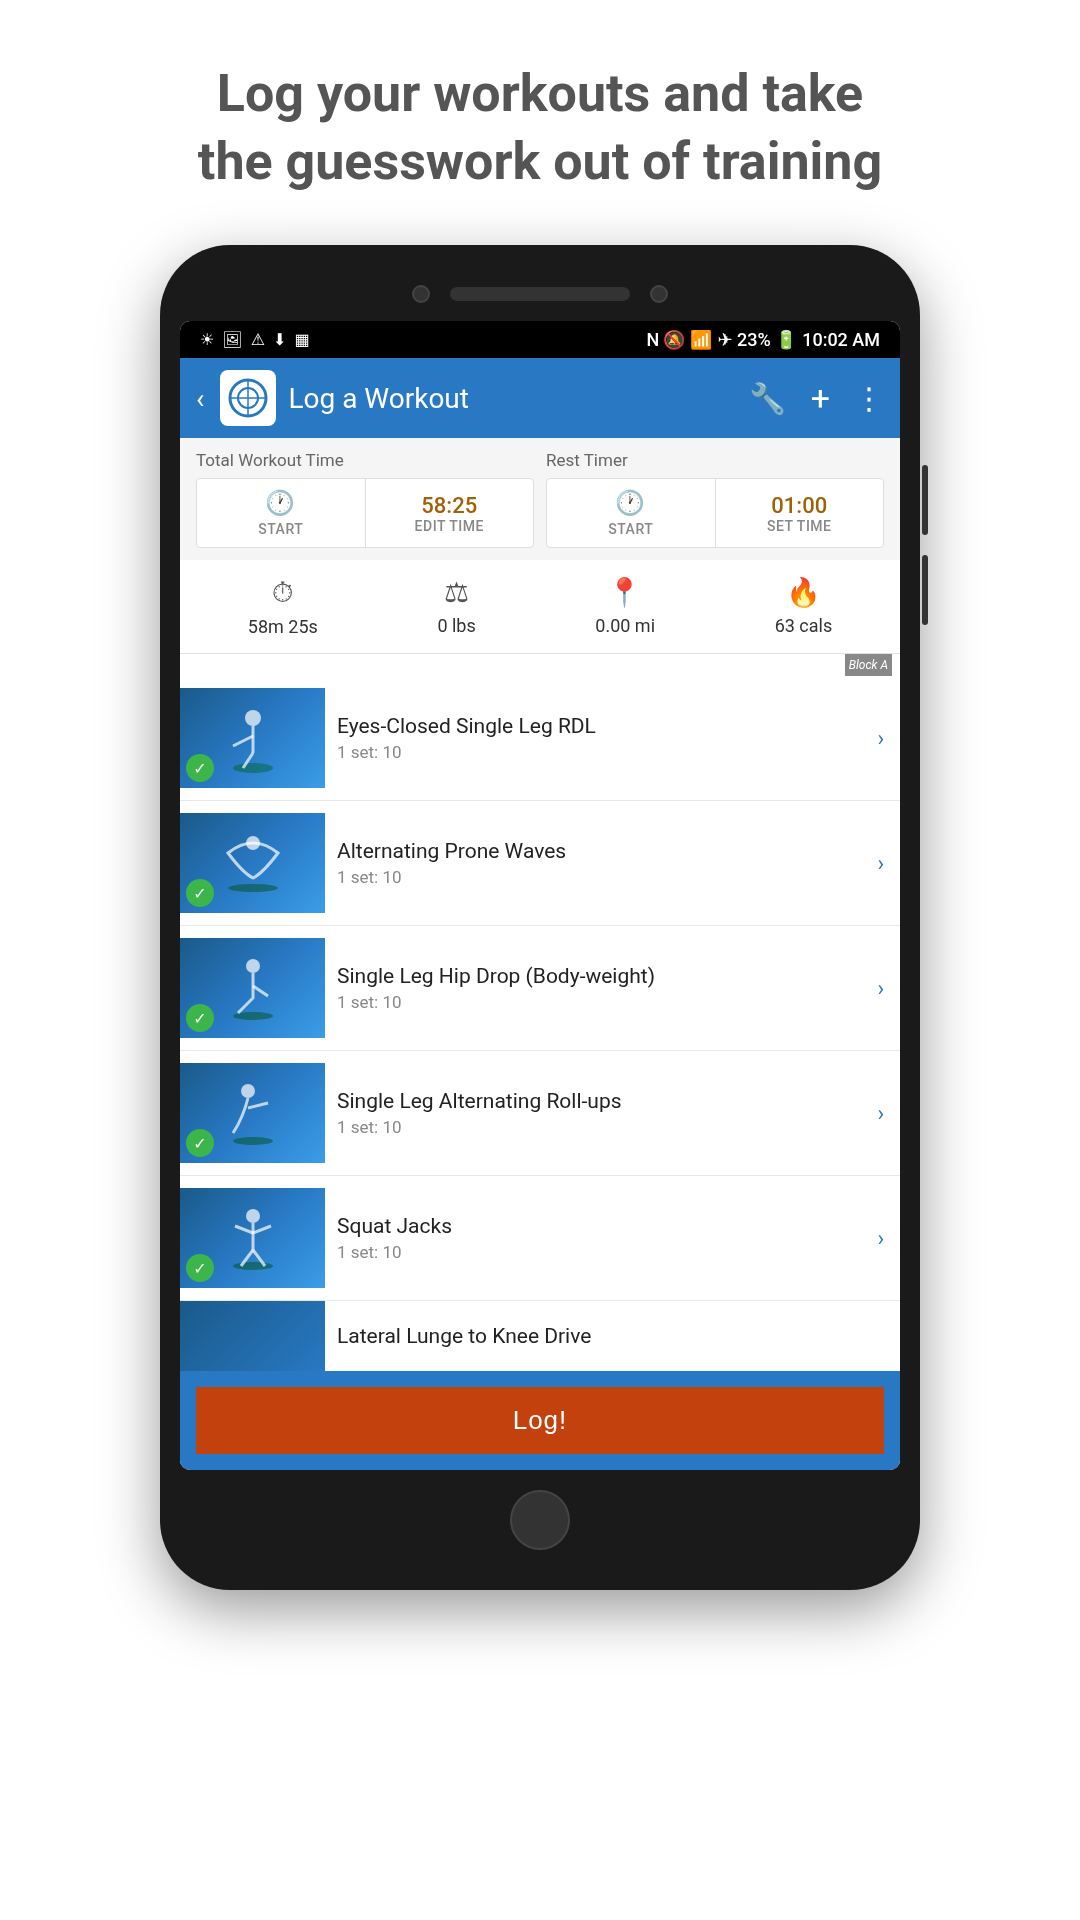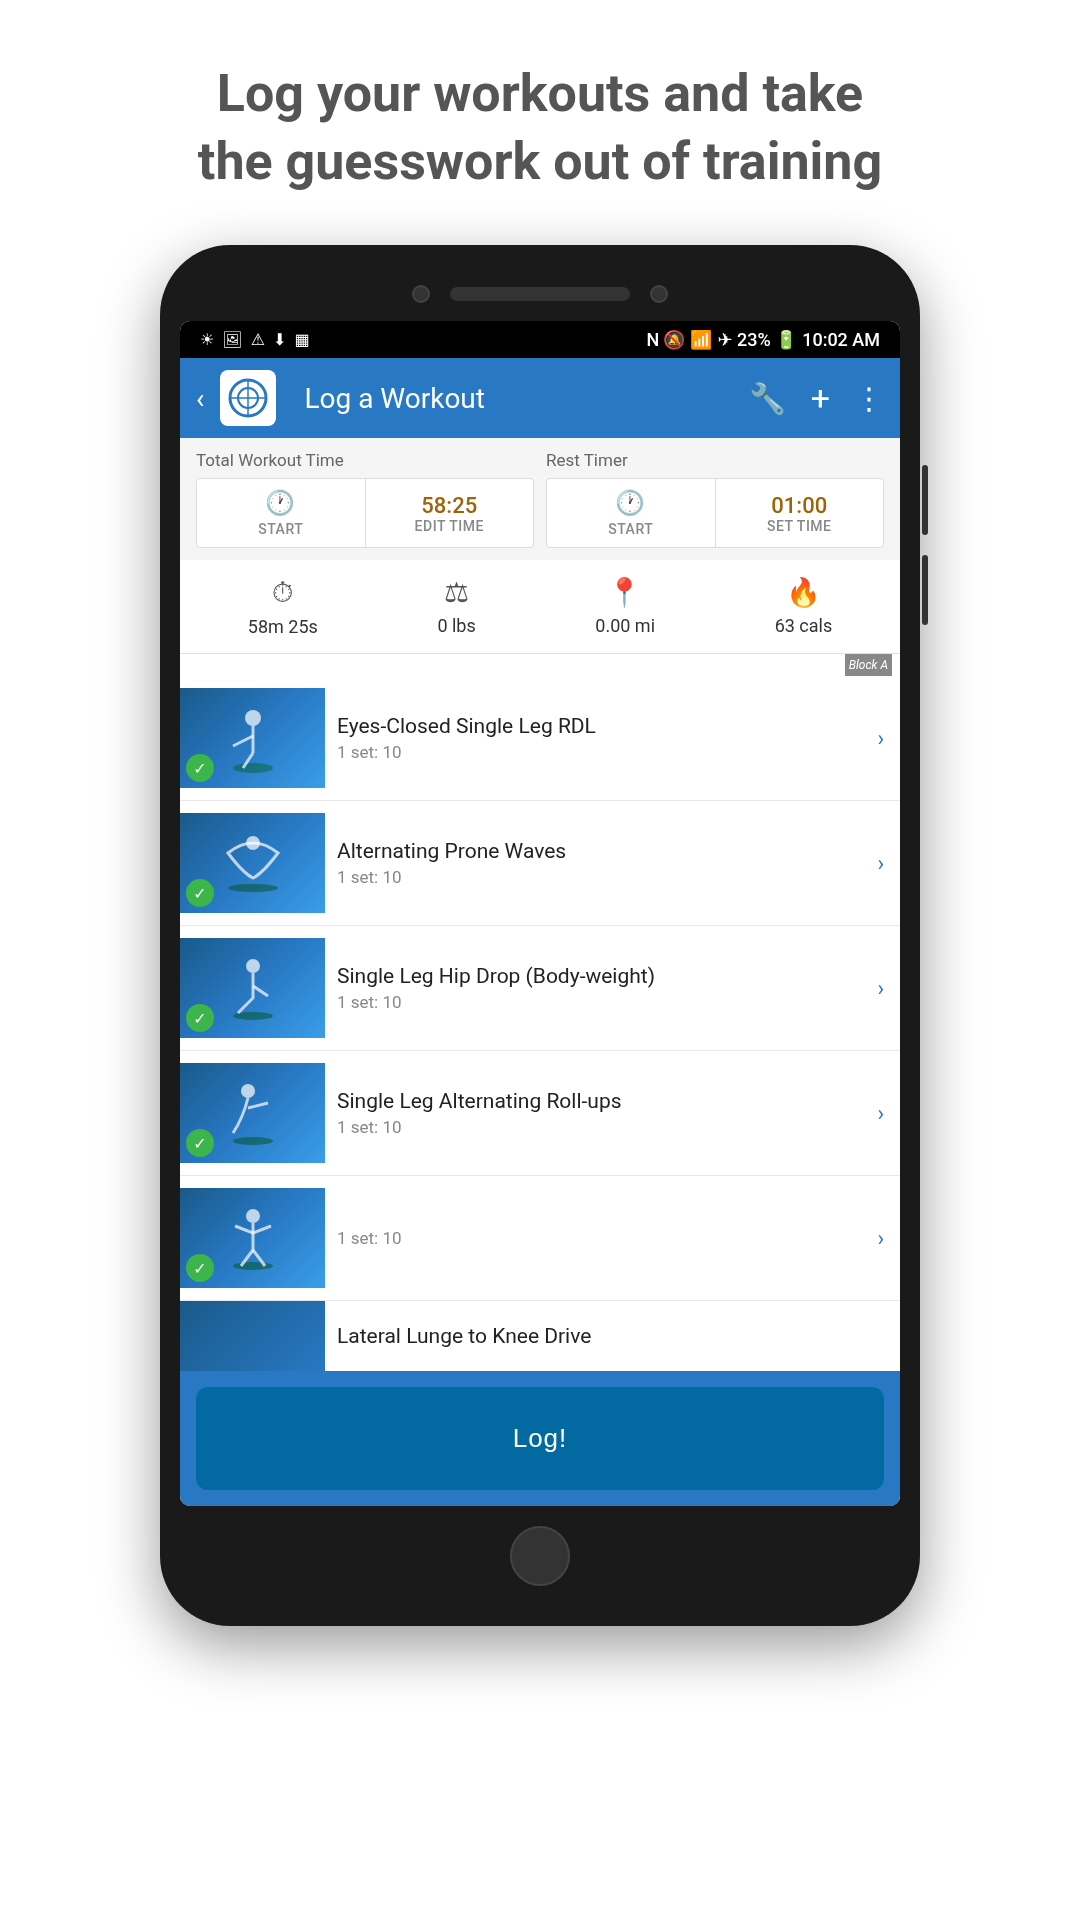--- a/index.html
+++ b/index.html
@@ -110,21 +110,20 @@
       font-size: 22px;
       color: #2878c3;
       font-weight: bold;
     }
 
     .header-title {
       color: #ffffff;
       font-size: 28px;
       font-weight: 400;
       flex: 1;
-      margin-left: 16px;
     }
 
     .header-icons {
       display: flex;
       gap: 24px;
       align-items: center;
     }
 
     .header-icon {
       color: #ffffff;
@@ -303,25 +302,25 @@
       font-size: 22px;
     }
 
     
     .bottom-bar {
       background: #2878c3;
       padding: 16px;
     }
 
     .log-button {
-      background: #0369a1;
+      background: #c2410c;
       border: none;
-      border-radius: 12px;
+      border-radius: 0;
       width: 100%;
-      padding: 36px;
+      padding: 18px;
       color: #ffffff;
       font-size: 26px;
       font-weight: 500;
       letter-spacing: 1px;
       cursor: pointer;
     }
 
     .phone-bottom {
       padding: 20px 0 10px 0;
       display: flex;
@@ -566,20 +565,21 @@
               <path d="M40,25 L40,52" stroke="rgba(255,255,255,0.7)" stroke-width="3" fill="none"></path>
               <path d="M40,35 L22,28" stroke="rgba(255,255,255,0.7)" stroke-width="3" fill="none"></path>
               <path d="M40,35 L58,28" stroke="rgba(255,255,255,0.7)" stroke-width="3" fill="none"></path>
               <path d="M40,52 L28,68" stroke="rgba(255,255,255,0.7)" stroke-width="3" fill="none"></path>
               <path d="M40,52 L52,68" stroke="rgba(255,255,255,0.7)" stroke-width="3" fill="none"></path>
             </svg>
           </div>
           <div class="check-badge">✓</div>
         </div>
         <div class="exercise-info">
+          <div class="exercise-name">Squat Jacks</div>
           <div class="exercise-sets">1 set: 10</div>
         </div>
         <div class="exercise-arrow">›</div>
       </div>
 
       <div class="partial-item">
         <div class="partial-thumb"></div>
         <div class="partial-name">Lateral Lunge to Knee Drive</div>
       </div>
 

